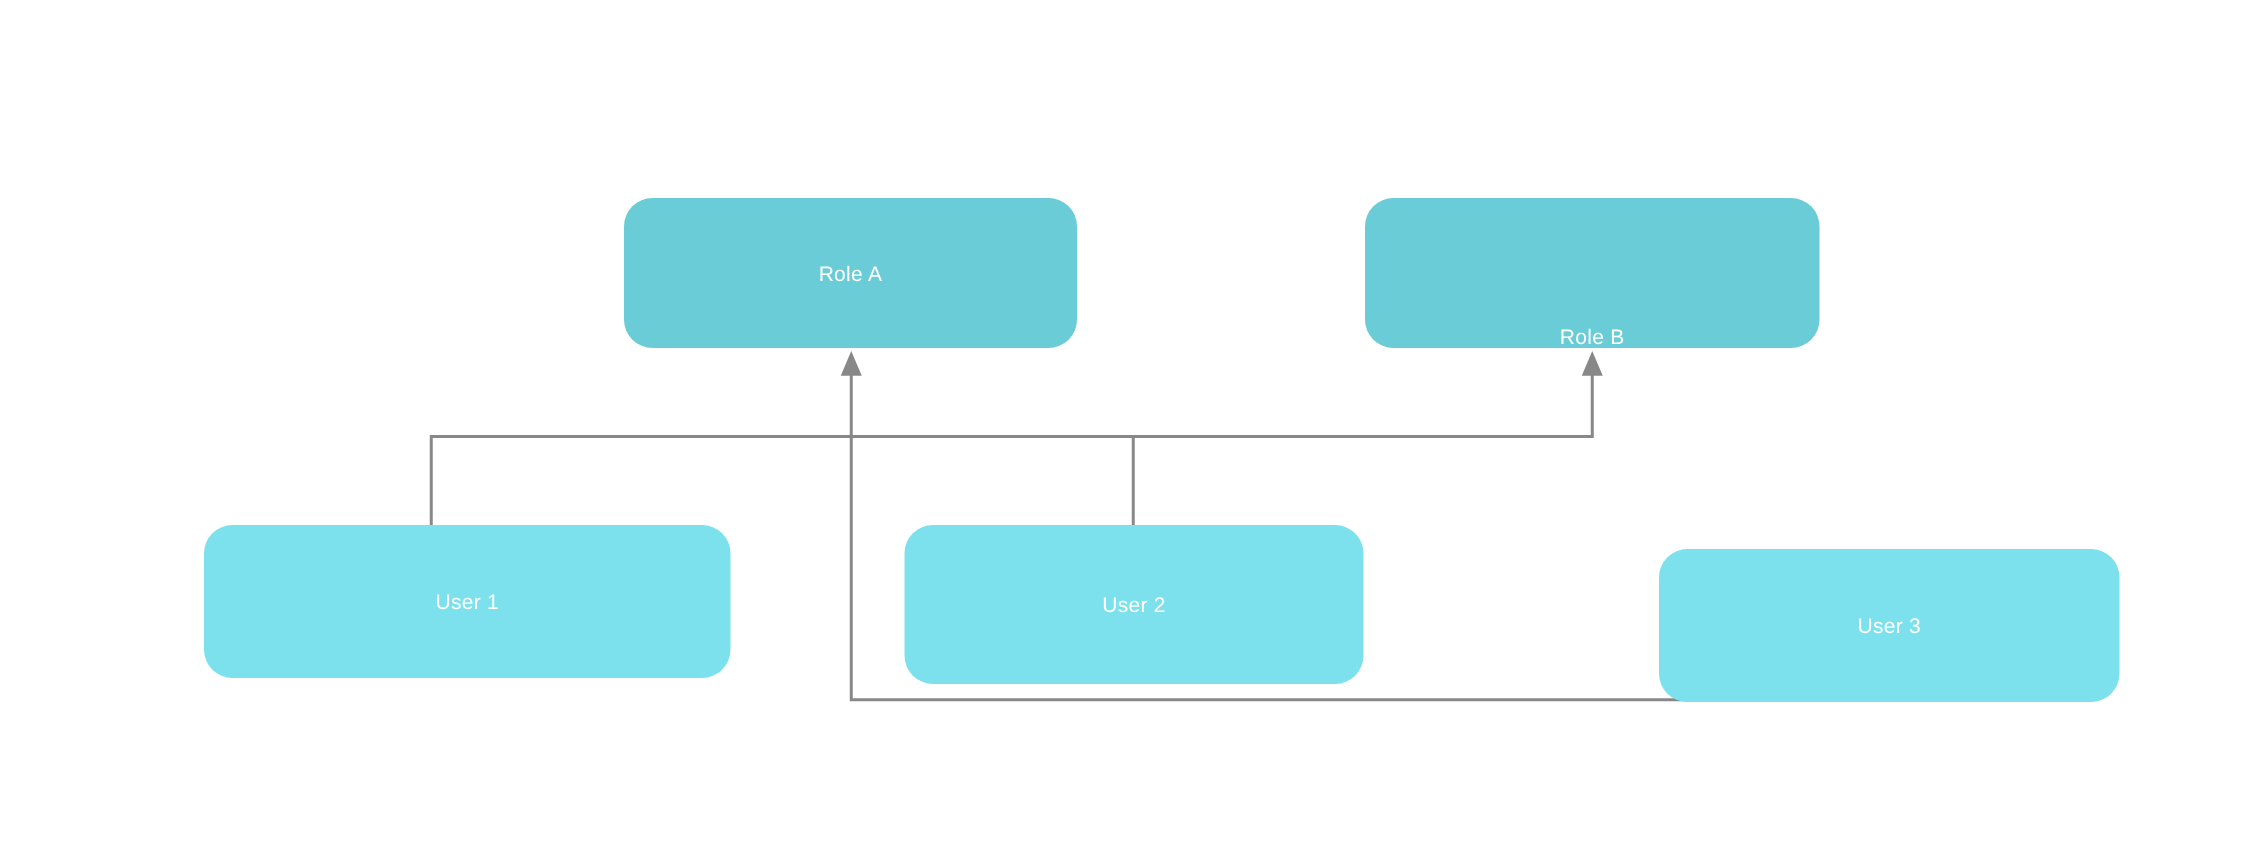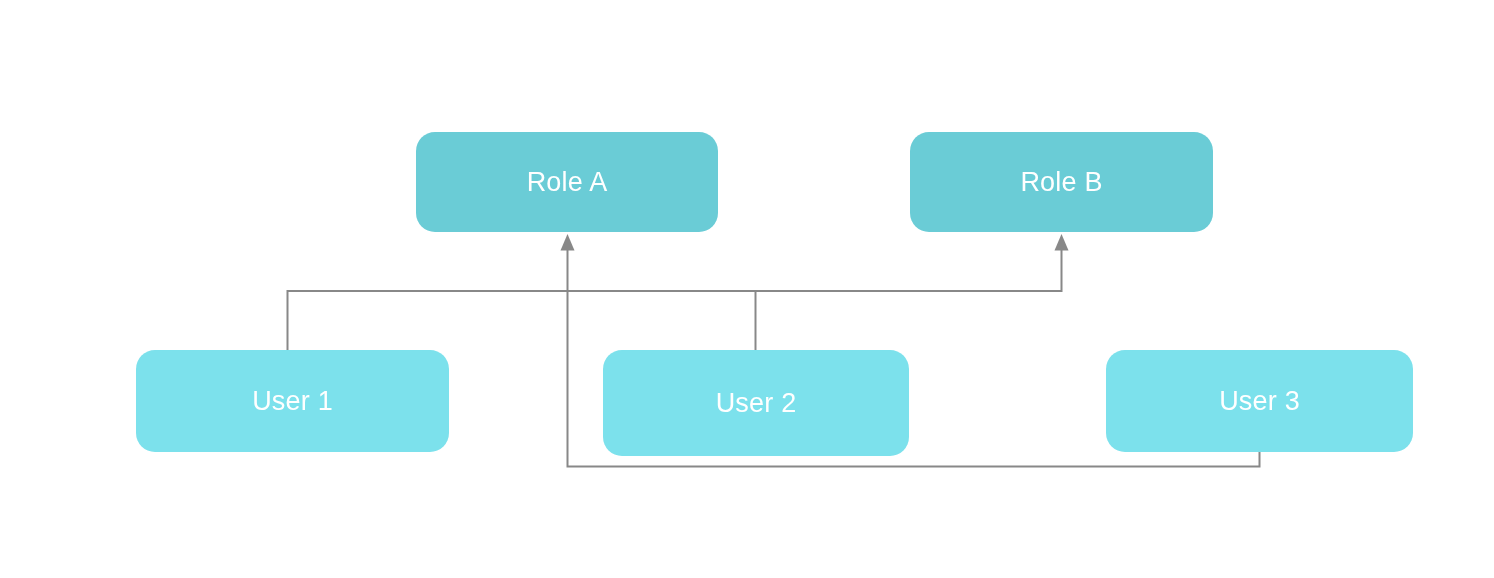--- a/index.html
+++ b/index.html
@@ -35,30 +35,30 @@
     position: absolute;
     display: flex;
     align-items: center;
     justify-content: center;
     border-radius: 19px;
   }
   .node.role { background: var(--role-fill, #6accd6); }
   .node.user { background: var(--user-fill, #7ce1ec); }
   .node .label {
     color: var(--label-text, #ffffff);
-    font-size: 27px;
+    font-size: 14px;
     font-weight: 400;
     letter-spacing: 0.2px;
     user-select: none;
   }
   .n-role-a { left: 416px; top: 132px; width: 302px; height: 100px; }
-  .n-role-b { left: 910px;  top: 132px; width: 303px; height: 100px; }
-  .n-user-1 { left: 136px;  top: 350px; width: 313px; height: 102px; }
+  .n-role-b { left: 910px;  top: 132px; width: 303px; height: 100px; align-items: flex-end; }
+  .n-user-1 { left: 136px;  top: 350px; width: 351px; height: 102px; }
   .n-user-2 { left: 603px;  top: 350px; width: 306px; height: 106px; }
-  .n-user-3 { left: 1106px; top: 350px; width: 307px; height: 102px; }
+  .n-user-3 { left: 1106px; top: 366px; width: 307px; height: 102px; }
 </style>
 </head>
 <body>
 
 <div class="canvas">
 
   <svg class="connector-layer" viewBox="0 0 1494 578" xmlns="http://www.w3.org/2000/svg">
 
     <path class="connector" d="M 287.5 350 L 287.5 291 L 1061.5 291 L 1061.5 250"></path>
 

